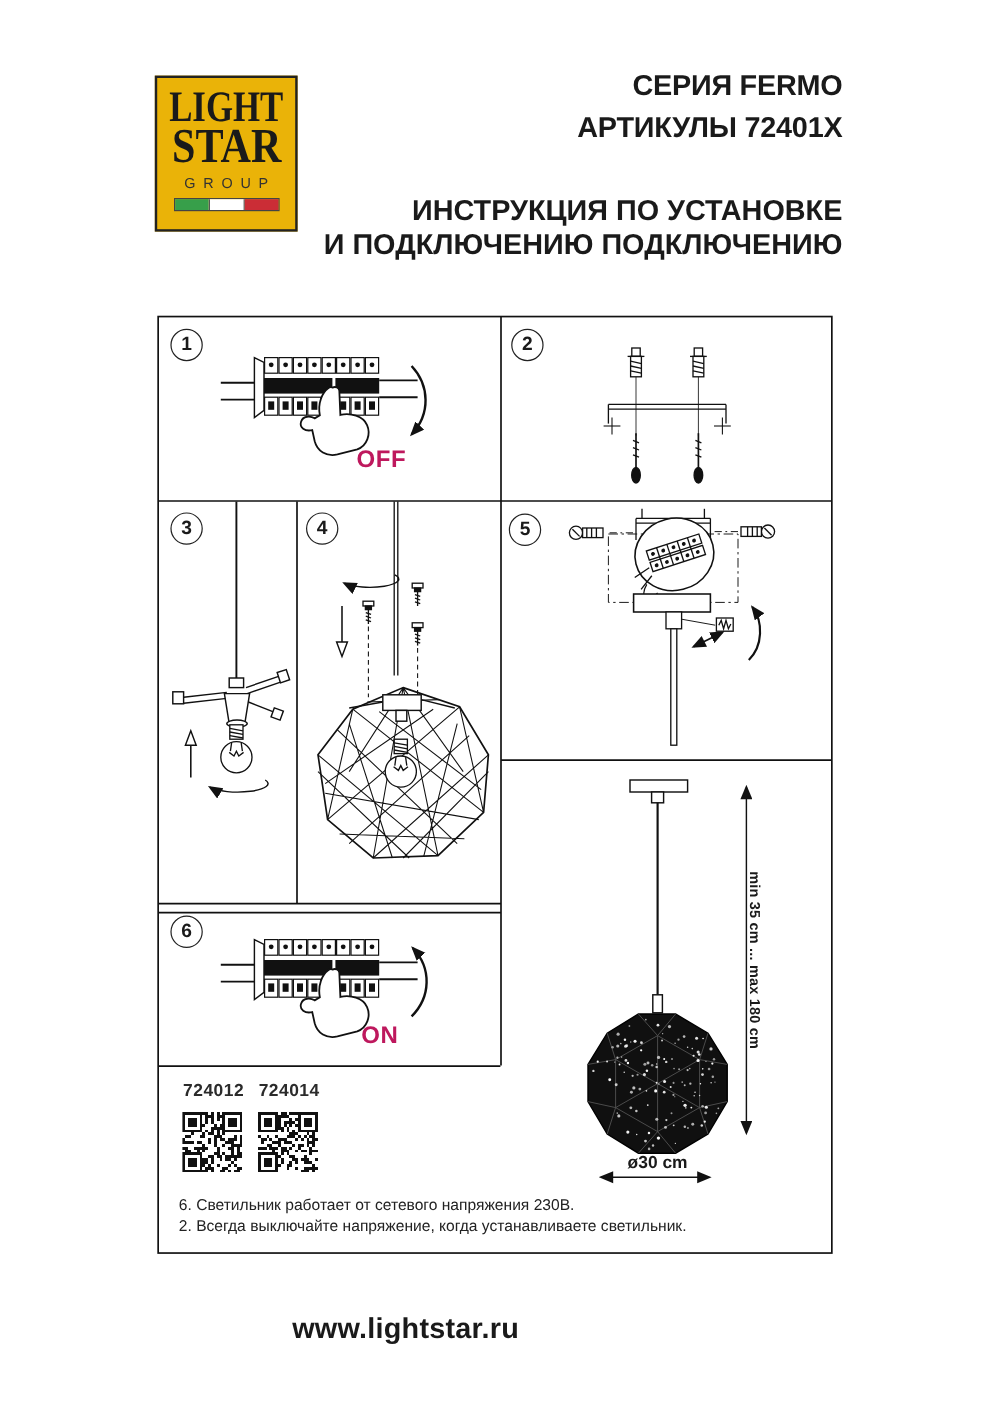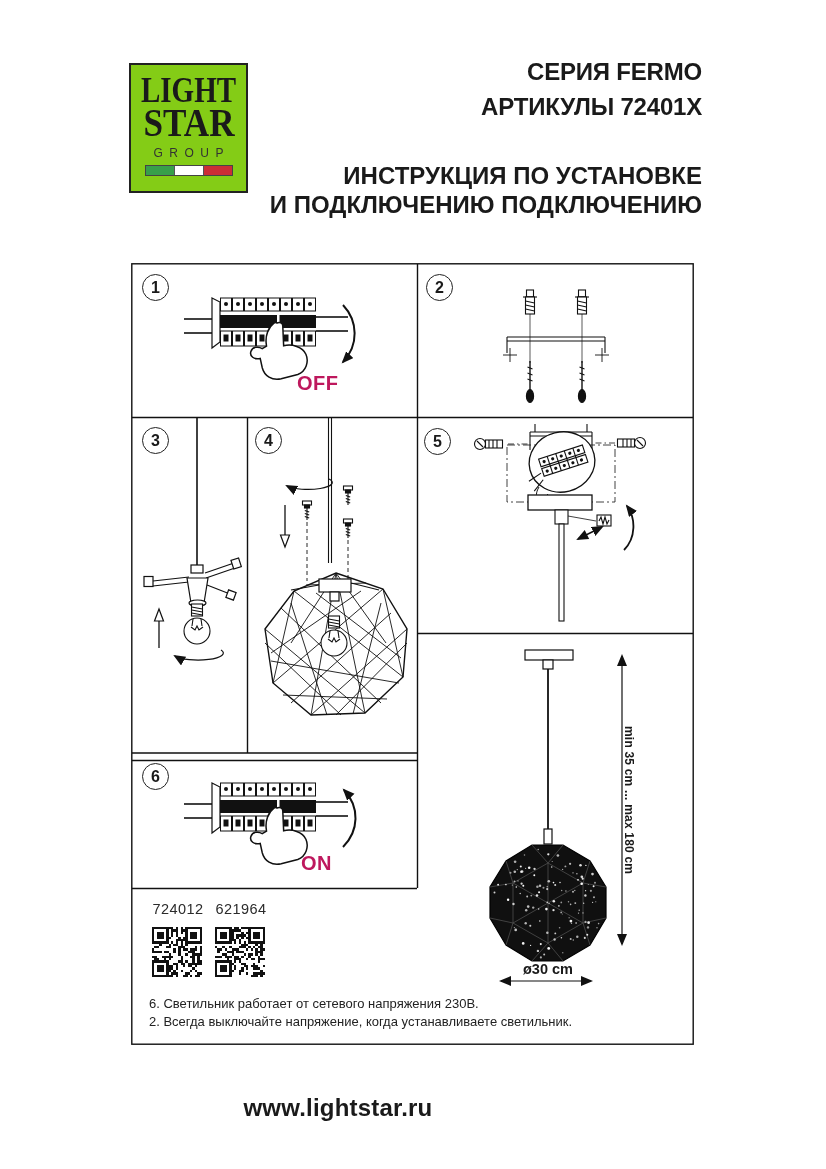--- a/index.html
+++ b/index.html
@@ -1,37 +1,37 @@
 <!DOCTYPE html>
 <html><head>
 <meta charset="utf-8">
 <style>
   html,body{margin:0;padding:0;background:#fff;}
   body{width:826px;height:1169px;position:relative;font-family:"Liberation Sans",sans-serif;color:#1a1a1a;overflow:hidden;}
   .abs{position:absolute;}
   
-  .logo-box{left:129px;top:63px;width:119px;height:130px;border:2px solid #222;background:#84cc16;
+  .logo-box{left:129px;top:63px;width:119px;height:130px;border:2px solid #222;background:#eab308;
             display:flex;flex-direction:column;align-items:center;box-sizing:border-box;padding-top:13px;}
   .logo-light{font-family:"Liberation Serif",serif;font-weight:bold;font-size:29px;line-height:.85;transform:scale(1.0,1.25);letter-spacing:0;}
   .logo-star{font-family:"Liberation Serif",serif;font-weight:bold;font-size:37px;line-height:.9;transform:scale(.95,1.1);margin-top:3px;}
   .logo-group{font-size:12px;letter-spacing:6.5px;margin-top:7px;color:#333;text-indent:6.5px;}
   .logo-flag{margin-top:5px;width:88px;height:11px;border:1px solid #444;display:flex;box-sizing:border-box;}
   .logo-flag .seg{flex:1;}
   .seg.mid{border-left:1px solid #555;border-right:1px solid #555;}
   
   .hdr-top{right:124px;top:60px;text-align:right;font-weight:bold;font-size:24px;line-height:1.0;letter-spacing:-.2px;}
   .hdr-top .l2{margin-top:11px;}
   .hdr-title{right:124px;top:161px;text-align:right;font-weight:bold;font-size:24px;line-height:1.21;letter-spacing:0;}
   
   .stepnum{width:27px;height:27px;border:1.6px solid #222;border-radius:50%;background:#fff;
            display:flex;align-items:center;justify-content:center;font-weight:bold;font-size:16px;box-sizing:border-box;}
   
   .switch-label{font-size:20px;font-weight:bold;letter-spacing:.5px;color:#be185d;}
   
-  .artcode{width:52px;text-align:center;font-weight:normal;font-size:14.5px;letter-spacing:.4px;color:#2b2b2b;}
+  .artcode{width:52px;text-align:center;font-weight:bold;font-size:14.5px;letter-spacing:.4px;color:#2b2b2b;}
   .qr{width:50px;height:52px;}
   
   .vdim{left:622px;top:726px;height:152px;writing-mode:vertical-rl;font-size:12px;font-weight:bold;white-space:nowrap;letter-spacing:.2px;}
   .hdim{left:503px;top:961px;width:90px;text-align:center;font-size:14.5px;font-weight:bold;}
   
   .notes{left:149px;top:995px;font-size:13px;line-height:1.4;color:#222;white-space:nowrap;}
   
   .footer{left:0;top:1094px;width:676px;text-align:center;font-weight:bold;font-size:24px;letter-spacing:.2px;}
   svg{display:block;}
   .diagrams{left:131px;top:263px;overflow:visible;}
@@ -504,21 +504,21 @@
     <span>5</span>
   </div>
 <div class="abs stepnum" style="left:142px;top:763px;">
     <span>6</span>
   </div>
 
 <div class="abs switch-label" style="left:297px;top:372px;">OFF</div>
 <div class="abs switch-label" style="left:301px;top:852px;">ON</div>
 
 <div class="abs artcode" style="left:152px;top:901px;">724012</div>
-<div class="abs artcode" style="left:215px;top:901px;">621964</div>
+<div class="abs artcode" style="left:215px;top:901px;">724014</div>
 <svg class="abs qr" style="left:152px;top:926px;" viewBox="0 0 21 21" shape-rendering="crispEdges">
     <rect x="0" y="0" width="21" height="21" fill="#fff"></rect>
     <rect x="0" y="0" width="1" height="1" fill="#111"></rect>
     <rect x="0" y="1" width="1" height="1" fill="#111"></rect>
     <rect x="0" y="2" width="1" height="1" fill="#111"></rect>
     <rect x="0" y="3" width="1" height="1" fill="#111"></rect>
     <rect x="0" y="4" width="1" height="1" fill="#111"></rect>
     <rect x="0" y="5" width="1" height="1" fill="#111"></rect>
     <rect x="0" y="6" width="1" height="1" fill="#111"></rect>
     <rect x="1" y="0" width="1" height="1" fill="#111"></rect>

